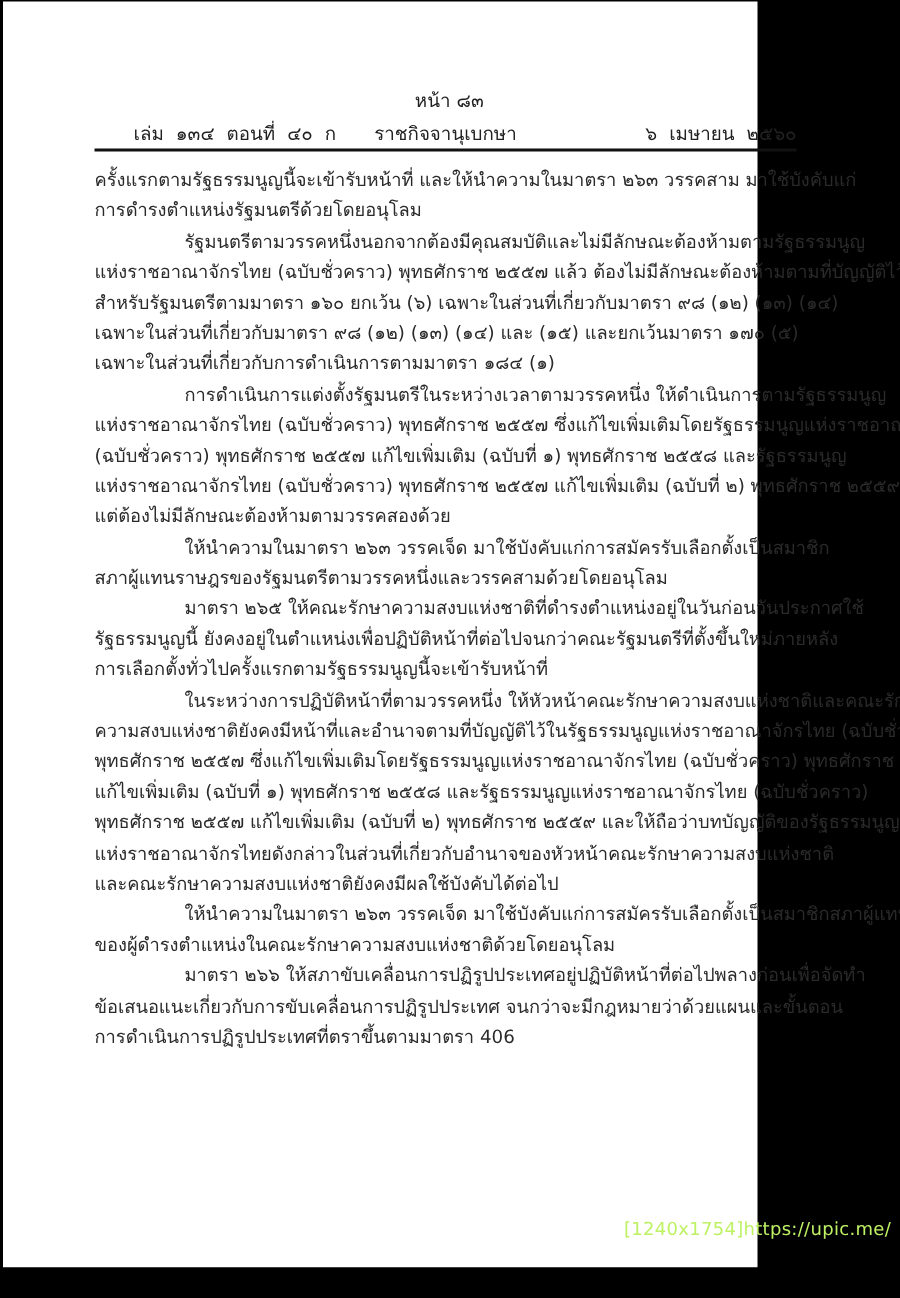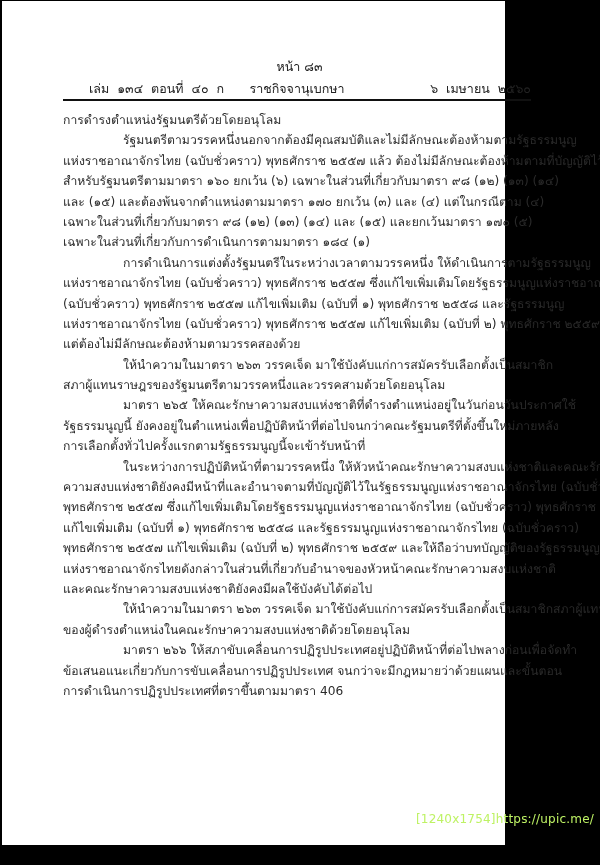--- a/index.html
+++ b/index.html
@@ -47,25 +47,25 @@
 <div class="page">
   <div class="header-page-no">หน้า ๘๓</div>
   <div class="header-row">
     <span class="left">เล่ม ๑๓๔ ตอนที่ ๔๐ ก</span>
     <span class="center">ราชกิจจานุเบกษา</span>
     <span class="right">๖ เมษายน ๒๕๖๐</span>
   </div>
   <div class="header-rule"></div>
 
   <div class="body-text">
+    <span class="line">ครั้งแรกตามรัฐธรรมนูญนี้จะเข้ารับหน้าที่  และให้นำความในมาตรา ๒๖๓ วรรคสาม มาใช้บังคับแก่</span>
     <span class="line last">การดำรงตำแหน่งรัฐมนตรีด้วยโดยอนุโลม</span>
     <span class="line indent">รัฐมนตรีตามวรรคหนึ่งนอกจากต้องมีคุณสมบัติและไม่มีลักษณะต้องห้ามตามรัฐธรรมนูญ</span>
     <span class="line">แห่งราชอาณาจักรไทย (ฉบับชั่วคราว) พุทธศักราช ๒๕๕๗ แล้ว ต้องไม่มีลักษณะต้องห้ามตามที่บัญญัติไว้</span>
     <span class="line">สำหรับรัฐมนตรีตามมาตรา ๑๖๐ ยกเว้น (๖) เฉพาะในส่วนที่เกี่ยวกับมาตรา ๙๘ (๑๒) (๑๓) (๑๔)</span>
-    <span class="line">และ (๑๕) และต้องพ้นจากตำแหน่งตามมาตรา ๑๗๐ ยกเว้น (๓) และ (๔) แต่ในกรณีตาม (๔)</span>
     <span class="line">เฉพาะในส่วนที่เกี่ยวกับมาตรา ๙๘ (๑๒) (๑๓) (๑๔) และ (๑๕) และยกเว้นมาตรา ๑๗๐ (๕)</span>
     <span class="line last">เฉพาะในส่วนที่เกี่ยวกับการดำเนินการตามมาตรา ๑๘๔ (๑)</span>
     <span class="line indent">การดำเนินการแต่งตั้งรัฐมนตรีในระหว่างเวลาตามวรรคหนึ่ง  ให้ดำเนินการตามรัฐธรรมนูญ</span>
     <span class="line">แห่งราชอาณาจักรไทย (ฉบับชั่วคราว) พุทธศักราช ๒๕๕๗ ซึ่งแก้ไขเพิ่มเติมโดยรัฐธรรมนูญแห่งราชอาณาจักรไทย</span>
     <span class="line">(ฉบับชั่วคราว) พุทธศักราช ๒๕๕๗ แก้ไขเพิ่มเติม (ฉบับที่ ๑) พุทธศักราช ๒๕๕๘ และรัฐธรรมนูญ</span>
     <span class="line">แห่งราชอาณาจักรไทย (ฉบับชั่วคราว) พุทธศักราช ๒๕๕๗ แก้ไขเพิ่มเติม (ฉบับที่ ๒) พุทธศักราช ๒๕๕๙</span>
     <span class="line last">แต่ต้องไม่มีลักษณะต้องห้ามตามวรรคสองด้วย</span>
     <span class="line indent">ให้นำความในมาตรา ๒๖๓ วรรคเจ็ด มาใช้บังคับแก่การสมัครรับเลือกตั้งเป็นสมาชิก</span>
     <span class="line last">สภาผู้แทนราษฎรของรัฐมนตรีตามวรรคหนึ่งและวรรคสามด้วยโดยอนุโลม</span>
     <span class="line indent">มาตรา  ๒๖๕  ให้คณะรักษาความสงบแห่งชาติที่ดำรงตำแหน่งอยู่ในวันก่อนวันประกาศใช้</span>

